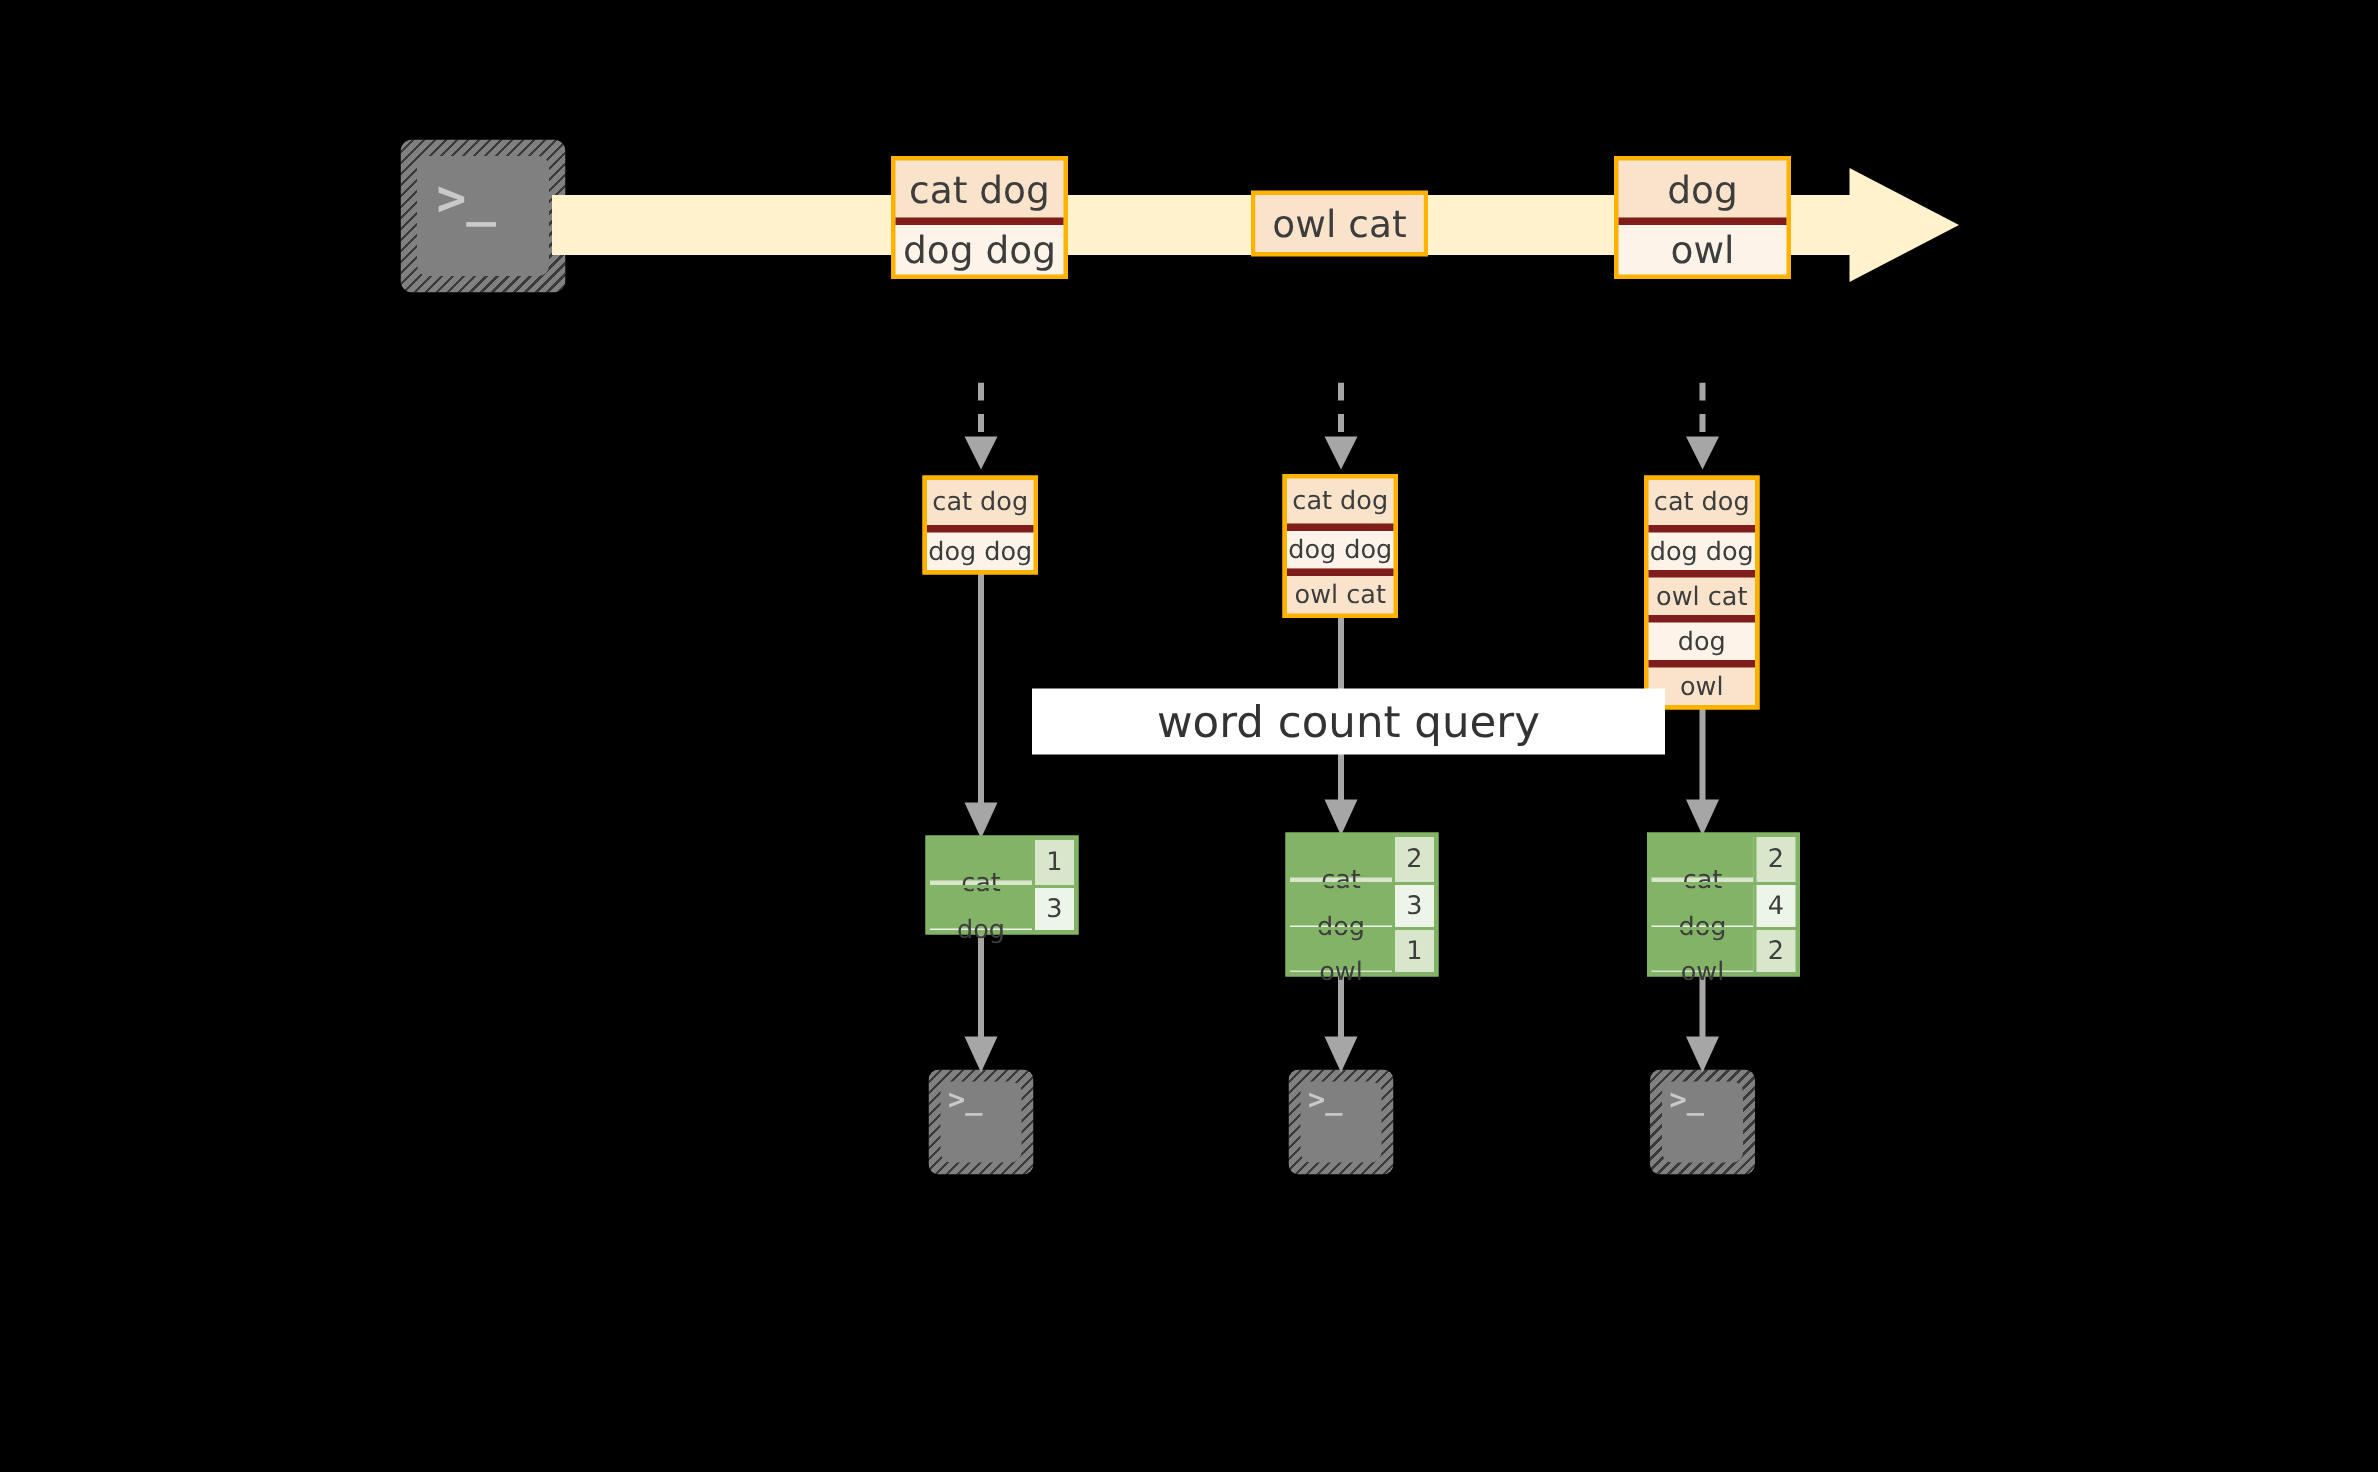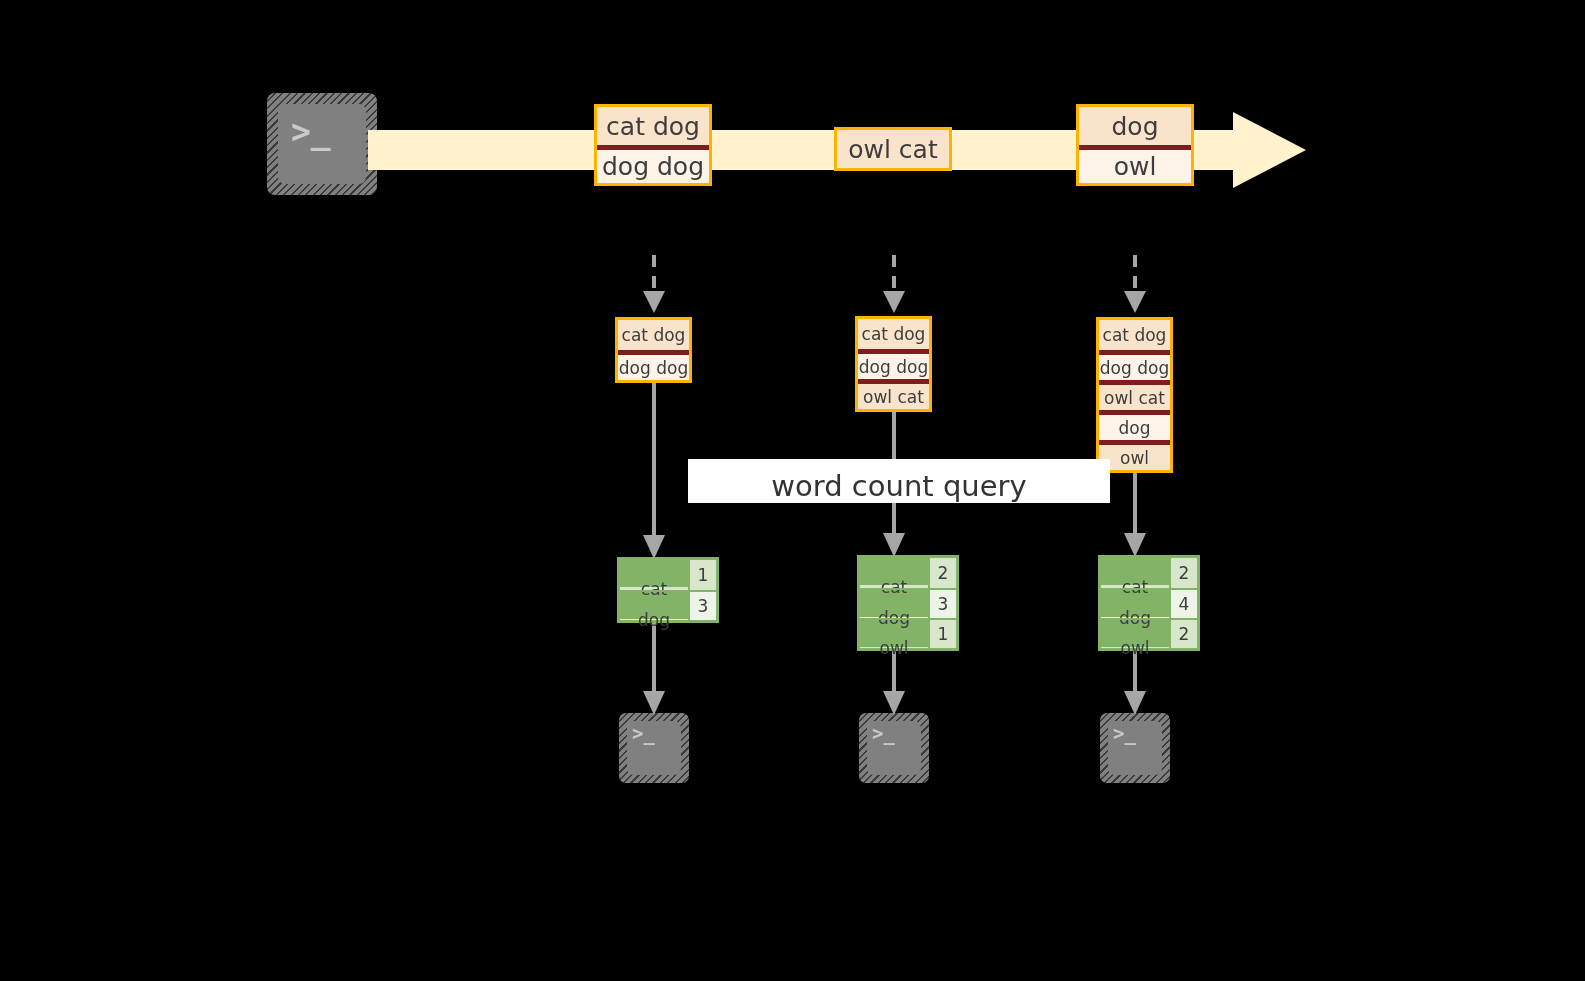--- a/index.html
+++ b/index.html
@@ -121,21 +121,21 @@
   
   .connector { position: absolute; pointer-events: none; z-index: 3; }
 
   
   #query-banner {
     position: absolute;
     left: 688px; top: 459px;
     width: 422px; height: 44px;
     background: #FFFFFF;
     display: flex;
-    align-items: flex-end;
+    align-items: center;
     justify-content: center;
     z-index: 8;
   }
   #query-banner .label {
     font-size: 29px;
     color: #333333;
     white-space: nowrap;
   }
 </style>
 </head>

